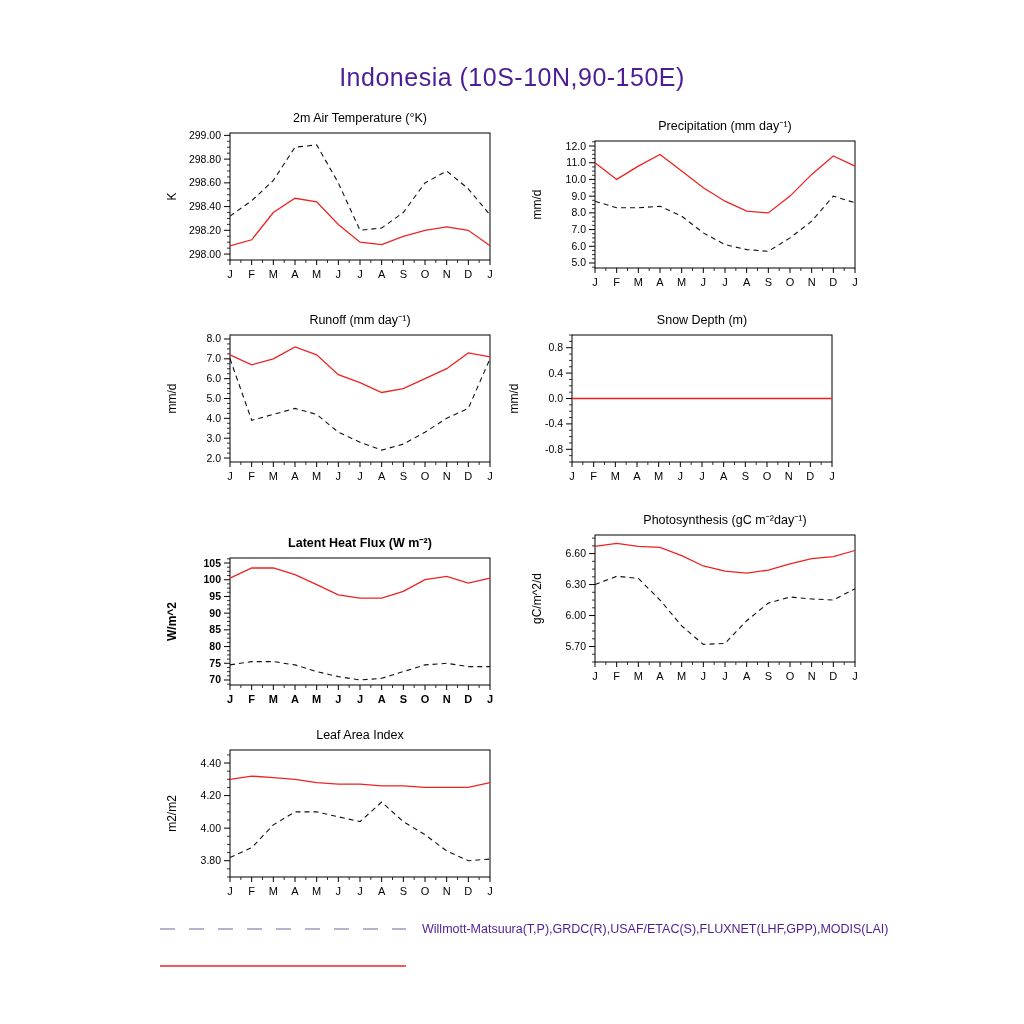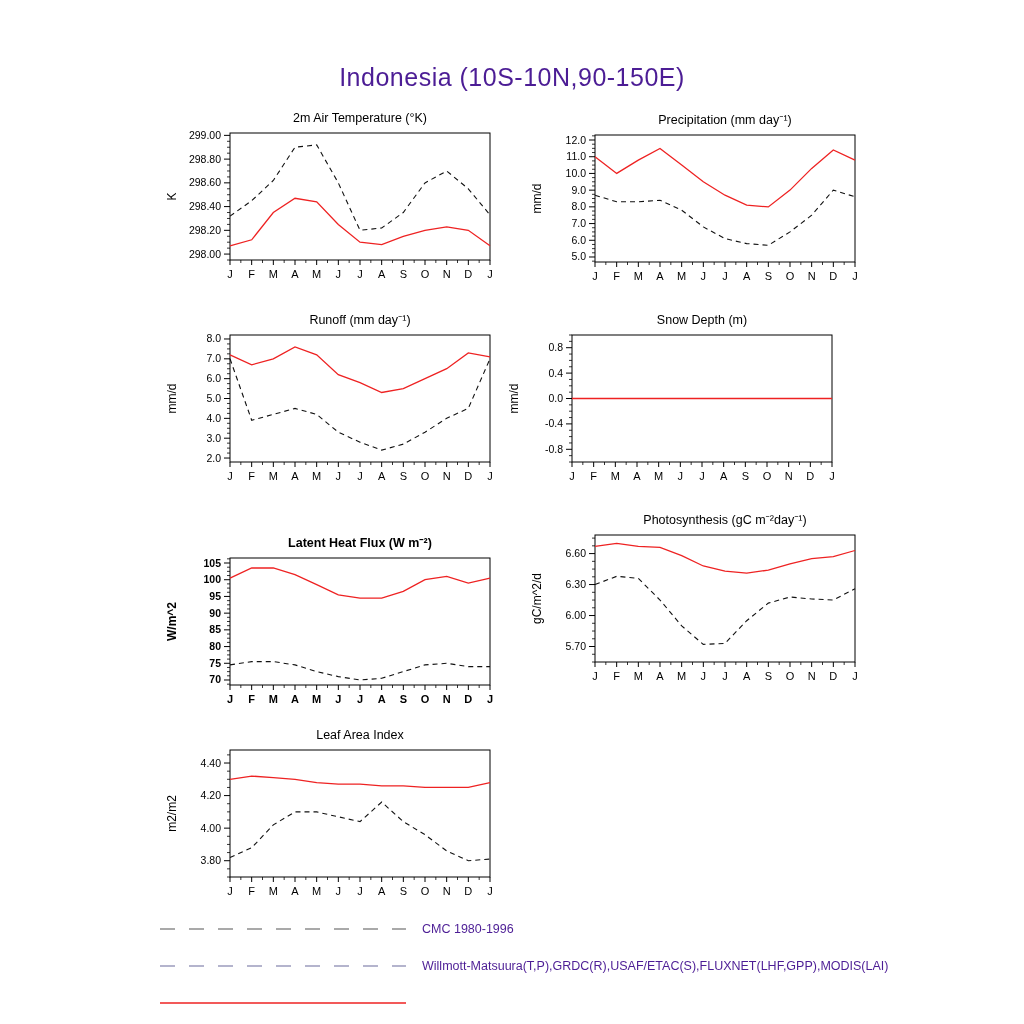--- a/index.html
+++ b/index.html
@@ -85,21 +85,21 @@
         <text x="286.66666666666663" y="170" text-anchor="middle" font-size="11">N</text>
         <line x1="297.49999999999994" y1="152" x2="297.49999999999994" y2="155" stroke="#000" stroke-width="0.8"></line>
         <line x1="308.33333333333337" y1="152" x2="308.33333333333337" y2="157" stroke="#000"></line>
         <text x="308.33333333333337" y="170" text-anchor="middle" font-size="11">D</text>
         <line x1="319.1666666666667" y1="152" x2="319.1666666666667" y2="155" stroke="#000" stroke-width="0.8"></line>
         <line x1="330" y1="152" x2="330" y2="157" stroke="#000"></line>
         <text x="330" y="170" text-anchor="middle" font-size="11">J</text>
         <polyline points="70.0,108.1 91.7,92.7 113.3,72.5 135.0,39.2 156.7,36.9 178.3,74.9 200.0,122.3 221.7,120.0 243.3,104.5 265.0,74.9 286.7,63.0 308.3,80.8 330.0,106.9" fill="none" stroke="#111111" stroke-width="1.1" stroke-dasharray="5 4"></polyline>
         <polyline points="70.0,137.8 91.7,131.8 113.3,104.5 135.0,90.3 156.7,93.8 178.3,116.4 200.0,134.2 221.7,136.6 243.3,128.3 265.0,122.3 286.7,118.8 308.3,122.3 330.0,137.8" fill="none" stroke="#ee2222" stroke-width="1.3"></polyline>
       </svg></div>
-  <div class="chart" style="left:525px;top:65px;"><svg width="342" height="184">
+  <div class="chart" style="left:525px;top:71px;"><svg width="342" height="184">
         <text x="200" y="14" text-anchor="middle" font-size="12.5">Precipitation (mm day⁻¹)</text>
         <text x="16" y="88.5" text-anchor="middle" font-size="12" transform="rotate(-90 16 88.5)">mm/d</text>
         <rect x="70" y="25" width="260" height="127" fill="none" stroke="#000" stroke-width="1"></rect>
         <line x1="64" y1="146.98684210526315" x2="70" y2="146.98684210526315" stroke="#000"></line>
         <text x="61" y="150.48684210526315" text-anchor="end" font-size="10.5">5.0</text>
         <line x1="64" y1="130.2763157894737" x2="70" y2="130.2763157894737" stroke="#000"></line>
         <text x="61" y="133.7763157894737" text-anchor="end" font-size="10.5">6.0</text>
         <line x1="64" y1="113.56578947368422" x2="70" y2="113.56578947368422" stroke="#000"></line>
         <text x="61" y="117.06578947368422" text-anchor="end" font-size="10.5">7.0</text>
         <line x1="64" y1="96.85526315789475" x2="70" y2="96.85526315789475" stroke="#000"></line>
@@ -536,26 +536,20 @@
         <line x1="319.1666666666667" y1="152" x2="319.1666666666667" y2="155" stroke="#000" stroke-width="0.8"></line>
         <line x1="330" y1="152" x2="330" y2="157" stroke="#000"></line>
         <text x="330" y="170" text-anchor="middle" font-size="11">J</text>
         <polyline points="70.0,132.5 91.7,122.7 113.3,99.9 135.0,86.9 156.7,86.9 178.3,91.8 200.0,96.6 221.7,77.1 243.3,96.6 265.0,109.7 286.7,125.9 308.3,135.7 330.0,134.1" fill="none" stroke="#111111" stroke-width="1.1" stroke-dasharray="5 4"></polyline>
         <polyline points="70.0,54.3 91.7,51.1 113.3,52.7 135.0,54.3 156.7,57.6 178.3,59.2 200.0,59.2 221.7,60.8 243.3,60.8 265.0,62.4 286.7,62.4 308.3,62.4 330.0,57.6" fill="none" stroke="#ee2222" stroke-width="1.3"></polyline>
       </svg></div>
 
   <div class="legend">
       <div class="legend-row">
         <svg width="250" height="12">
-          <line x1="2" y1="6" x2="248" y2="6" stroke="#555555" stroke-width="1.2" stroke-dasharray="15 14"></line>
-        </svg>
-        <span class="legend-label">CMC 1980-1996</span>
-      </div>
-      <div class="legend-row">
-        <svg width="250" height="12">
           <line x1="2" y1="6" x2="248" y2="6" stroke="#6b6b9b" stroke-width="1.2" stroke-dasharray="15 14"></line>
         </svg>
         <span class="legend-label">Willmott-Matsuura(T,P),GRDC(R),USAF/ETAC(S),FLUXNET(LHF,GPP),MODIS(LAI)</span>
       </div>
       <div class="legend-row">
         <svg width="250" height="12">
           <line x1="2" y1="6" x2="248" y2="6" stroke="#ee2222" stroke-width="1.3"></line>
         </svg>
       </div>
     </div>

